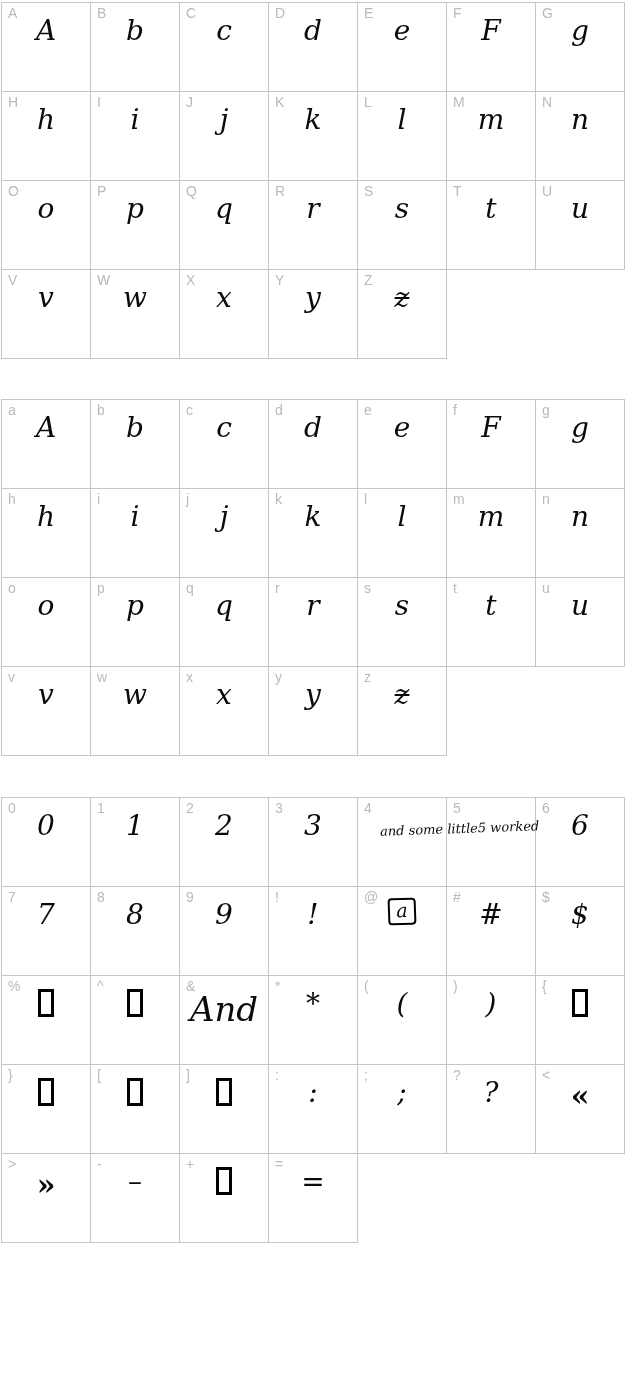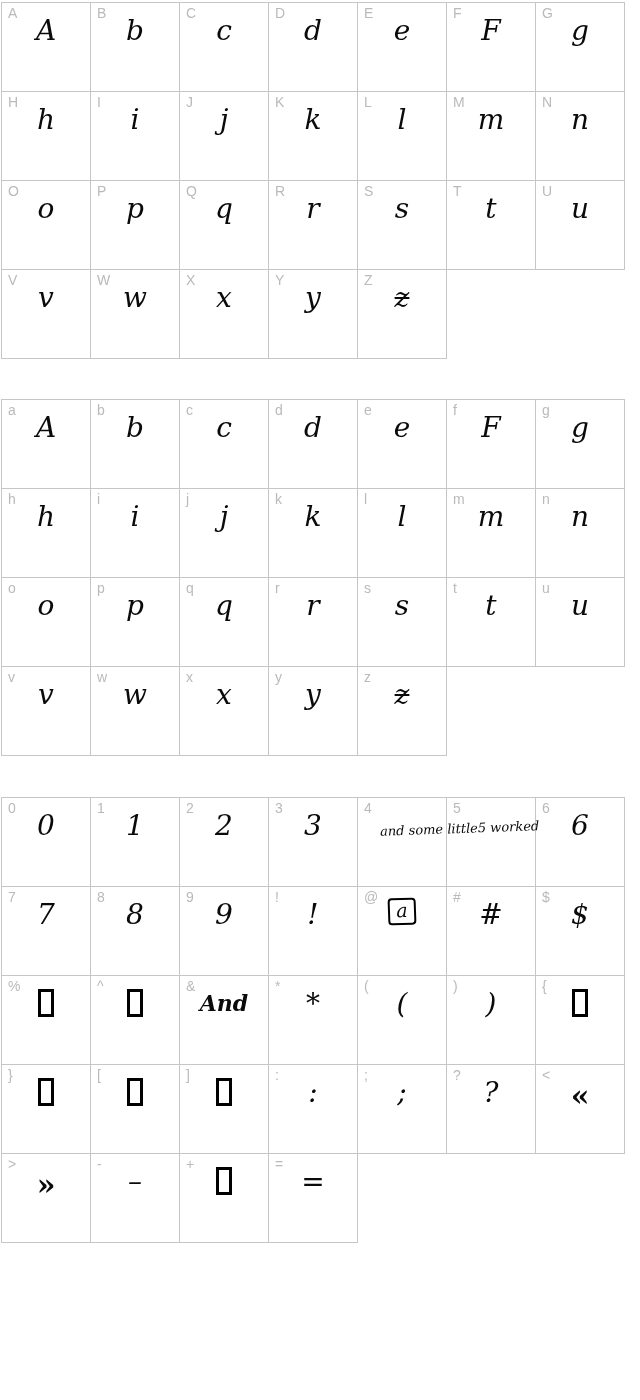--- a/index.html
+++ b/index.html
@@ -34,21 +34,21 @@
   }
   .glyph{
     margin-top:13px;
     text-align:center;
     font-family:"DejaVu Serif",serif;
     font-style:italic;
     font-size:28px;line-height:1.05;
     color:var(--glyph);
   }
   .g-strike{text-decoration:line-through;}
-  .g-word{font-weight:bold;font-size:22px;margin-top:16px;}
+  .g-word{font-weight:normal;font-size:34px;margin-top:16px;}
   .g-mark{font-style:normal;font-weight:bold;font-size:30px;margin-top:15px;}
   .g-scrawl{
     position:absolute;top:24px;left:22px;
     margin:0;text-align:left;
     font-size:13px;white-space:nowrap;
     transform:rotate(-2deg);
     z-index:5;
   }
   .g-boxed{
     display:block;width:24px;

